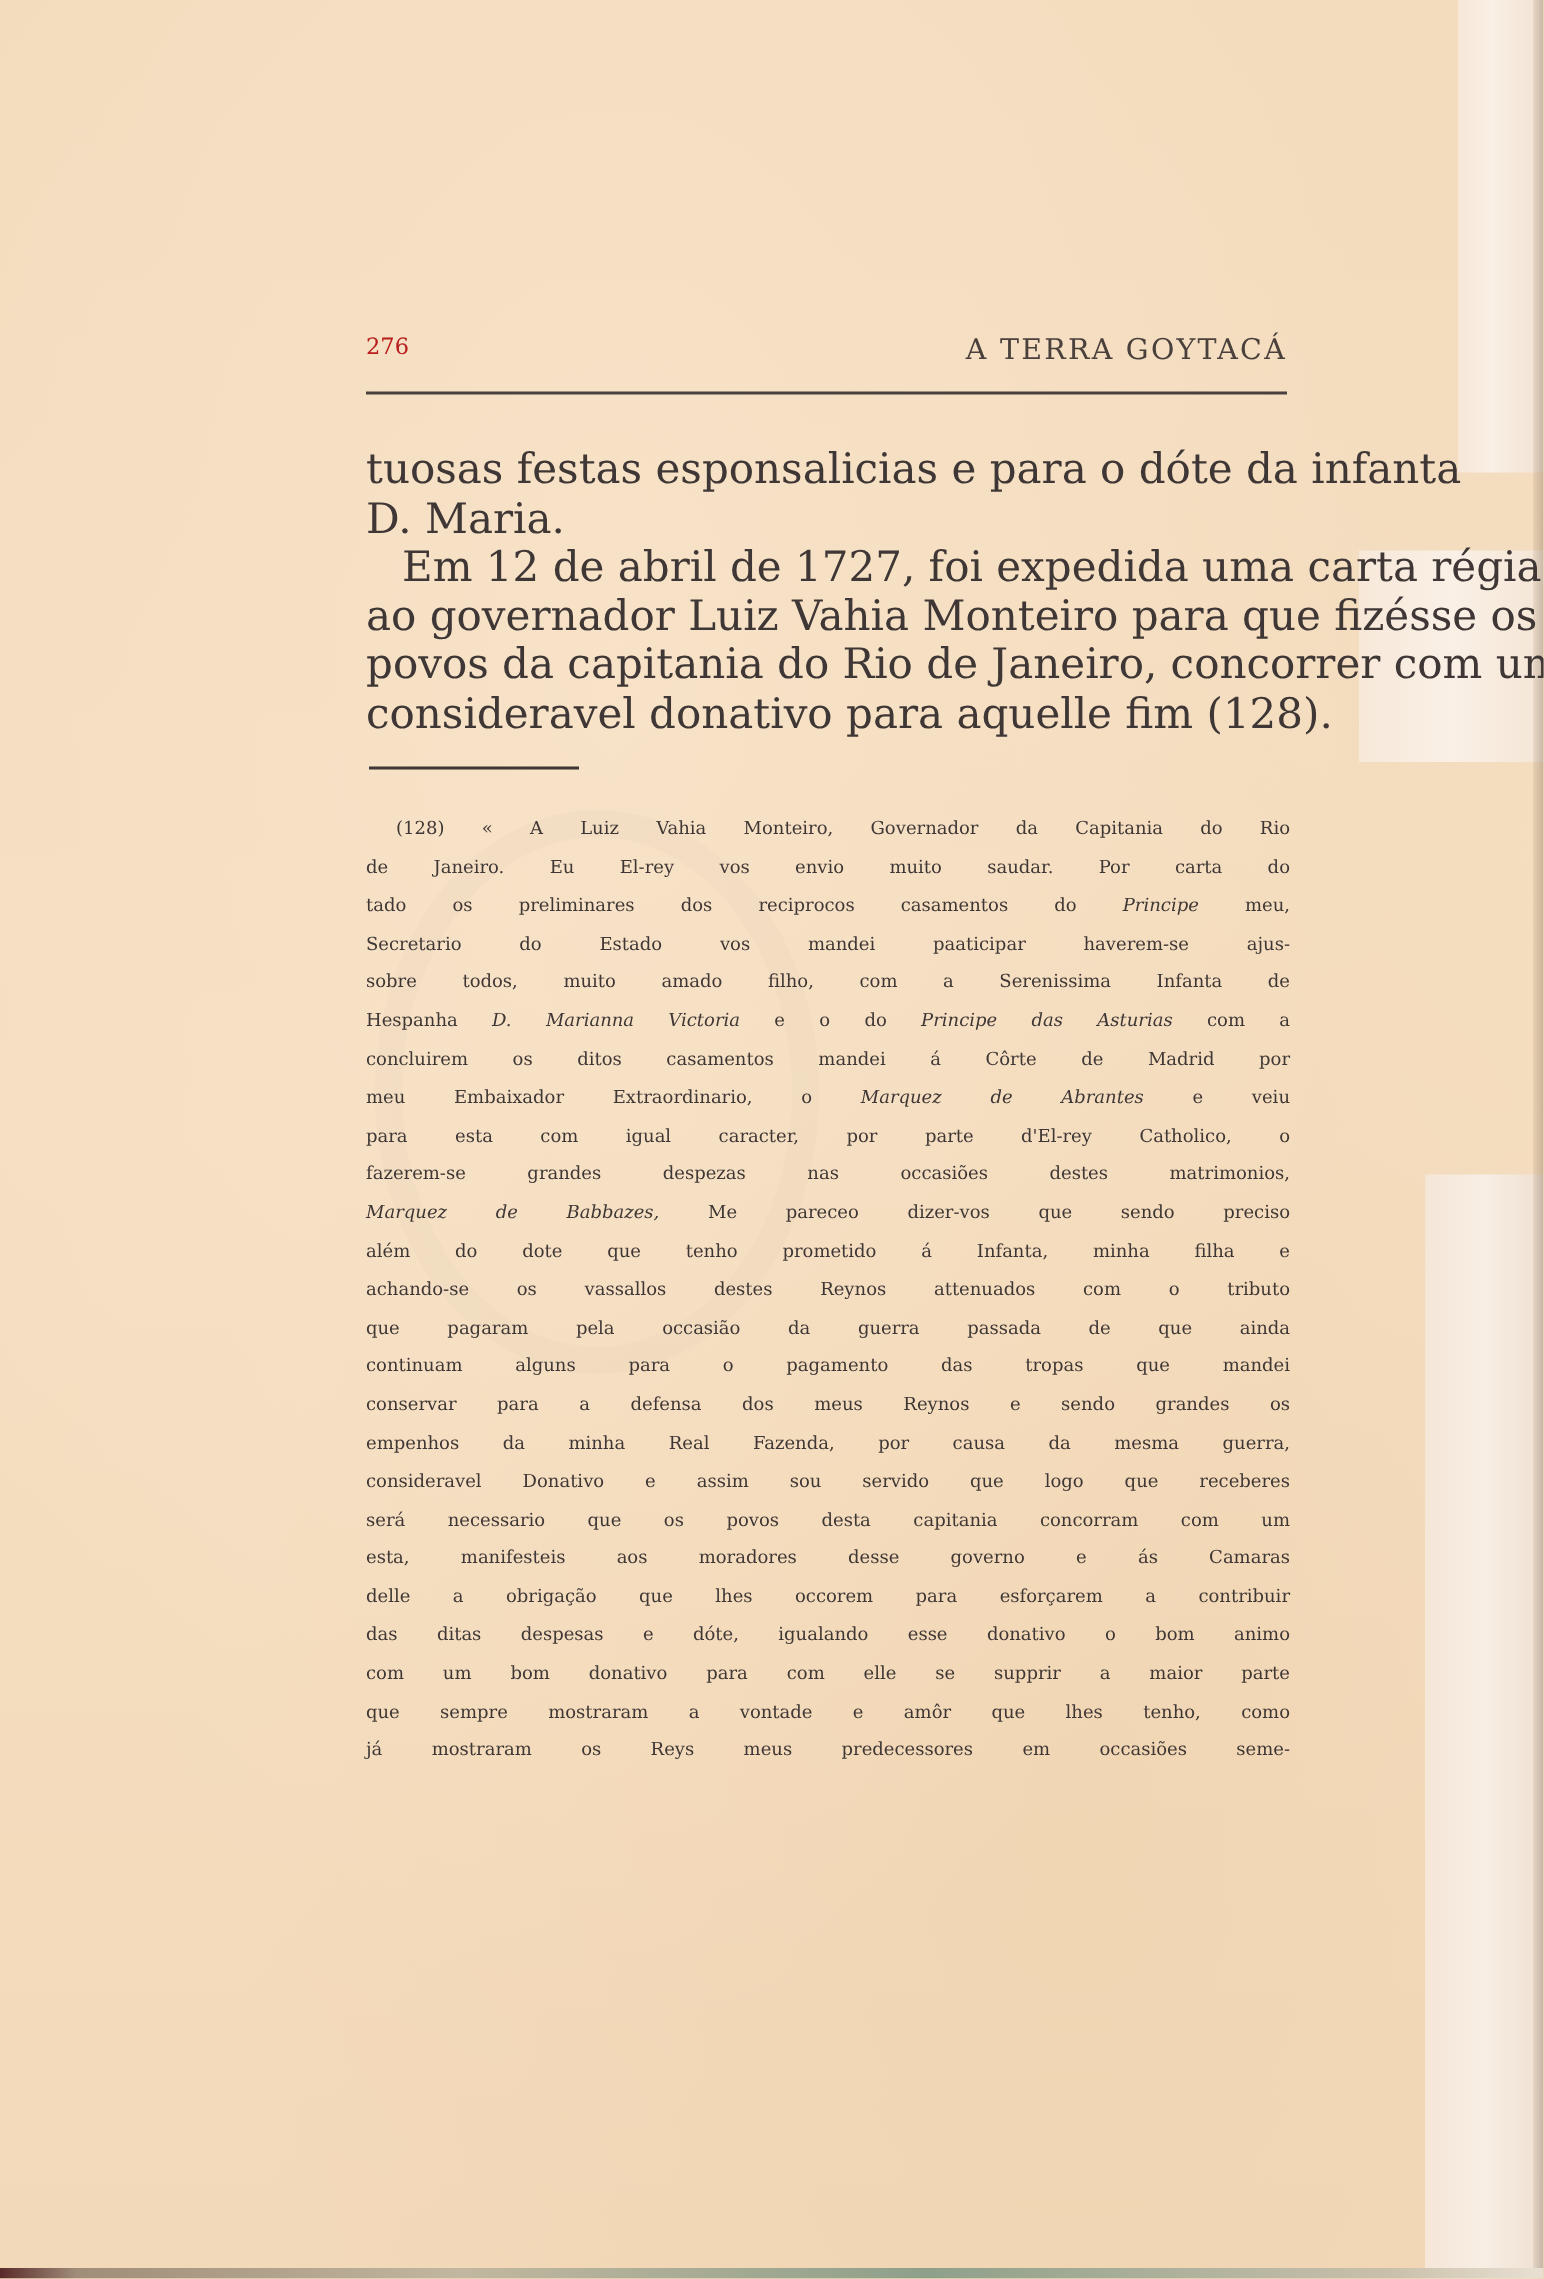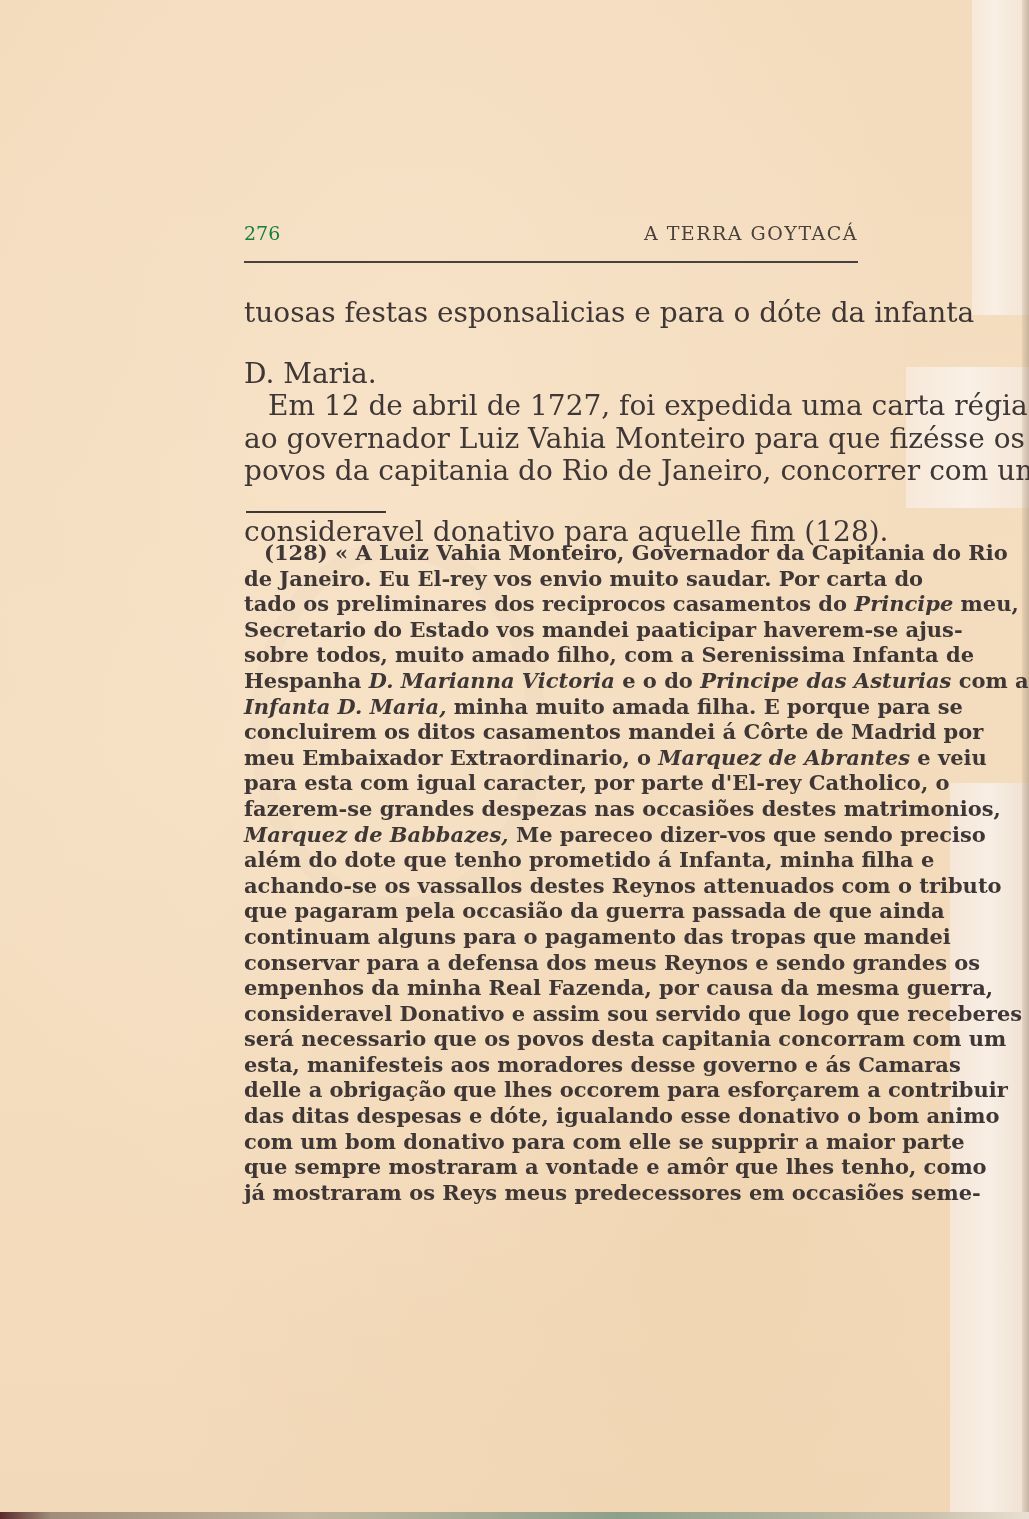--- a/index.html
+++ b/index.html
@@ -38,47 +38,47 @@
     .bottom-edge {
       position: absolute; left: 0; top: 1512px; width: 1029px; height: 7px;
       background: linear-gradient(90deg, #5a2a2a 0%, #a08d7a 5%, #c2b7a0 30%, #8ea08a 60%, #c9c0ab 90%, #e9e0d3 100%);
     }
 
     .header {
       position: absolute; left: 244px; top: 222px; width: 614px; height: 30px;
     }
     .page-number {
       position: absolute; left: 0; top: 0;
-      font-size: 19px; color: #15803d; text-align: center;
+      font-size: 15px; color: #b91c1c; text-align: center;
     }
     .running-title {
       position: absolute; left: 0; right: 0; top: 0; text-align: right;
       font-size: 19px; letter-spacing: 1.5px; color: #4a403c;
     }
     .header-rule {
       position: absolute; left: 244px; top: 261px; width: 614px; height: 2px;
       background: #4a4040;
     }
 
     .body-text {
       position: absolute; left: 244px; top: 297px; width: 614px;
       font-size: 28px; line-height: 32.5px; color: #3f3735;
       text-align: justify;
     }
     .line { display: block; text-align: justify; text-align-last: justify; white-space: nowrap; }
-    .line.last { text-align-last: left; margin-top: 28px; }
+    .line.last { text-align-last: left; }
 
     .footnote-rule {
       position: absolute; left: 246px; top: 511px; width: 140px; height: 2px;
       background: #3f3735;
     }
 
     .footnote {
       position: absolute; left: 244px; top: 540px; width: 616px;
-      font-size: 21px; line-height: 25.6px; color: #3f3735; font-weight: bold;
+      font-size: 12px; line-height: 25.6px; color: #3f3735;
     }
     .fn-line { display: block; white-space: nowrap; text-align: justify; text-align-last: justify; }
     .fn-line.first { padding-left: 20px; }
     .fn-line i { font-style: italic; }
 
     .watermark {
       position: absolute; left: 250px; top: 540px; width: 260px; height: 340px;
       border-radius: 50%;
       border: 18px solid rgba(235,215,190,0.35);
       pointer-events: none;
@@ -112,21 +112,20 @@
 
 <div class="footnote-rule"></div>
 
 <div class="footnote">
   <span class="fn-line first">(128) « A Luiz Vahia Monteiro, Governador da Capitania do Rio</span>
   <span class="fn-line">de Janeiro. Eu El-rey vos envio muito saudar. Por carta do</span>
   <span class="fn-line"><span>tado os preliminares dos reciprocos casamentos do </span><i>Principe</i><span> meu,</span></span>
   <span class="fn-line">Secretario do Estado vos mandei paaticipar haverem-se ajus-</span>
   <span class="fn-line">sobre todos, muito amado filho, com a Serenissima Infanta de</span>
   <span class="fn-line"><span>Hespanha </span><i>D. Marianna Victoria</i><span> e o do </span><i>Principe das Asturias</i><span> com a</span></span>
-  <span class="fn-line"><i>Infanta D. Maria,</i><span> minha muito amada filha. E porque para se</span></span>
   <span class="fn-line">concluirem os ditos casamentos mandei á Côrte de Madrid por</span>
   <span class="fn-line"><span>meu Embaixador Extraordinario, o </span><i>Marquez de Abrantes</i><span> e veiu</span></span>
   <span class="fn-line">para esta com igual caracter, por parte d'El-rey Catholico, o</span>
   <span class="fn-line">fazerem-se grandes despezas nas occasiões destes matrimonios,</span>
   <span class="fn-line"><i>Marquez de Babbazes,</i><span> Me pareceo dizer-vos que sendo preciso</span></span>
   <span class="fn-line">além do dote que tenho prometido á Infanta, minha filha e</span>
   <span class="fn-line">achando-se os vassallos destes Reynos attenuados com o tributo</span>
   <span class="fn-line">que pagaram pela occasião da guerra passada de que ainda</span>
   <span class="fn-line">continuam alguns para o pagamento das tropas que mandei</span>
   <span class="fn-line">conservar para a defensa dos meus Reynos e sendo grandes os</span>

